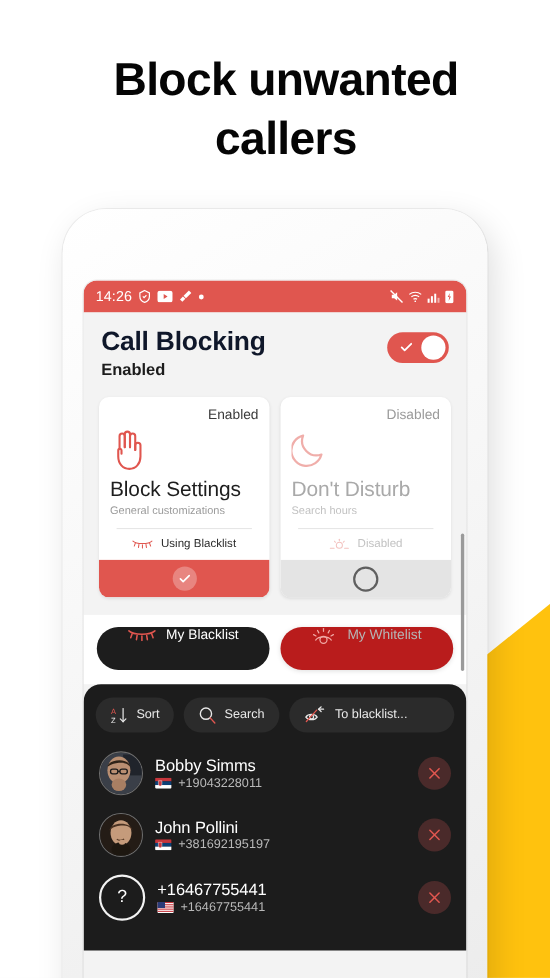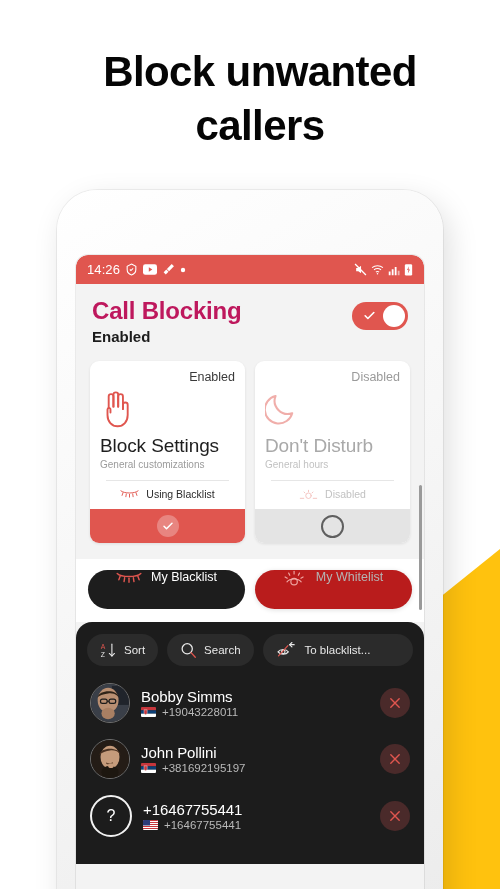--- a/index.html
+++ b/index.html
@@ -45,21 +45,21 @@
   .sb-time{font-size:13px;letter-spacing:.1px;}
   .sb-left{display:flex;align-items:center;gap:5px;}
   .sb-right{margin-left:auto;display:flex;align-items:center;gap:4px;}
   .sb-ic{display:block;}
   
   .apphead{
     background:#f3f3f3;padding:14px 16px 8px 16px;
     display:flex;align-items:flex-start;
   }
   .apphead-txt{flex:1;}
-  .apptitle{color:#be185d;font-size:24px;font-weight:bold;line-height:1.1;letter-spacing:-.2px;}
+  .apptitle{color:#0f172a;font-size:24px;font-weight:bold;line-height:1.1;letter-spacing:-.2px;}
   .appsub{color:#1c1c1c;font-size:15px;font-weight:bold;margin-top:4px;}
   .toggle{
     width:56px;height:28px;border-radius:14px;background:#E0564F;
     position:relative;flex:0 0 auto;margin-top:4px;
   }
   .toggle .knob{
     position:absolute;right:3px;top:3px;width:22px;height:22px;
     border-radius:50%;background:#fff;
   }
   .toggle .tick{position:absolute;left:11px;top:7px;}
@@ -76,21 +76,21 @@
   .card-body{padding:9px 10px 0 10px;flex:1;}
   .card-state{text-align:right;font-size:12.5px;color:#3a3a3a;}
   .card.off .card-state{color:#9a9a9a;}
   .card-icon{height:46px;display:flex;align-items:center;margin-top:2px;}
   .card-title{font-size:19px;color:#1e1e1e;margin-top:3px;letter-spacing:-.1px;}
   .card.off .card-title{color:#a9a9a9;}
   .card-sub{font-size:10px;color:#9b9b9b;margin-top:2px;}
   .card.off .card-sub{color:#c2c2c2;}
   .card-div{height:1px;background:#e6e6e6;margin:10px 6px 0 6px;}
   .card-note{
-    display:flex;align-items:flex-start;justify-content:center;gap:7px;
+    display:flex;align-items:center;justify-content:center;gap:7px;
     font-size:10.5px;color:#2b2b2b;padding:7px 0 9px 0;
   }
   .card.off .card-note{color:#c2c2c2;}
   .card-foot{
     height:34px;background:#E0564F;display:flex;align-items:center;justify-content:center;
   }
   .card.off .card-foot{background:#e4e4e4;}
   .foot-circle{
     width:22px;height:22px;border-radius:50%;background:rgba(255,255,255,.28);
     display:flex;align-items:center;justify-content:center;
@@ -255,21 +255,21 @@
 
       <div class="card off">
         <div class="card-body">
           <div class="card-state">Disabled</div>
           <div class="card-icon">
             <svg width="34" height="36" viewBox="0 0 28 30" fill="none" stroke="#F0AEAA" stroke-width="1.7" stroke-linecap="round" stroke-linejoin="round">
                 <path d="M22.5 18.5A11 11 0 018.6 4.2a11.6 11.6 0 1013.9 14.3z"></path>
               </svg>
           </div>
           <div class="card-title">Don't Disturb</div>
-          <div class="card-sub">General hours</div>
+          <div class="card-sub">Search hours</div>
           <div class="card-div"></div>
           <div class="card-note">
             <svg width="19" height="12" viewBox="0 0 22 13" fill="none" stroke="#F3C2BF" stroke-width="1.1" stroke-linecap="round">
                 <circle cx="11" cy="8.5" r="3.2"></circle>
                 <path d="M11 2.2v1.6"></path>
                 <path d="M5.8 4.2l1.1 1.1"></path>
                 <path d="M16.2 4.2l-1.1 1.1"></path>
                 <path d="M1.5 11.5h4"></path>
                 <path d="M16.5 11.5h4"></path>
               </svg>

